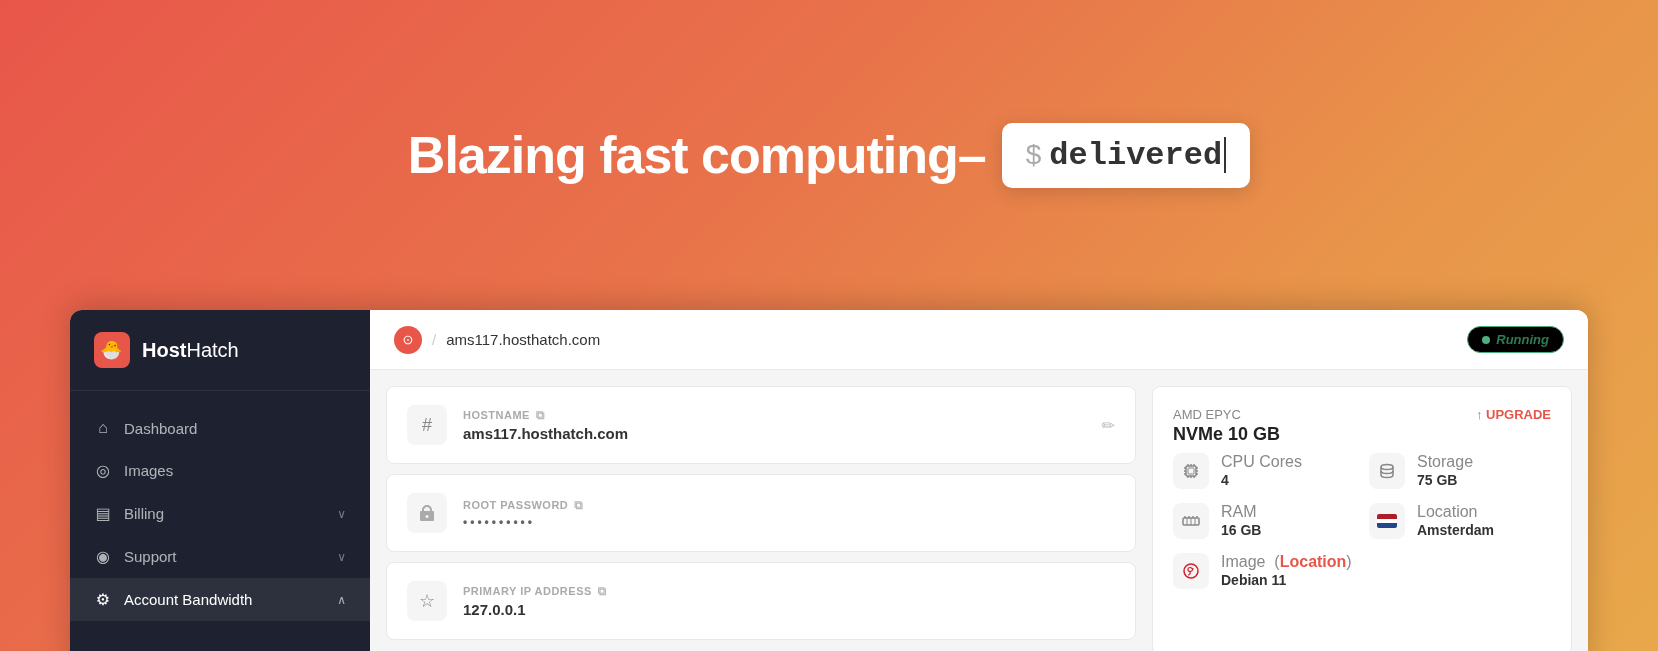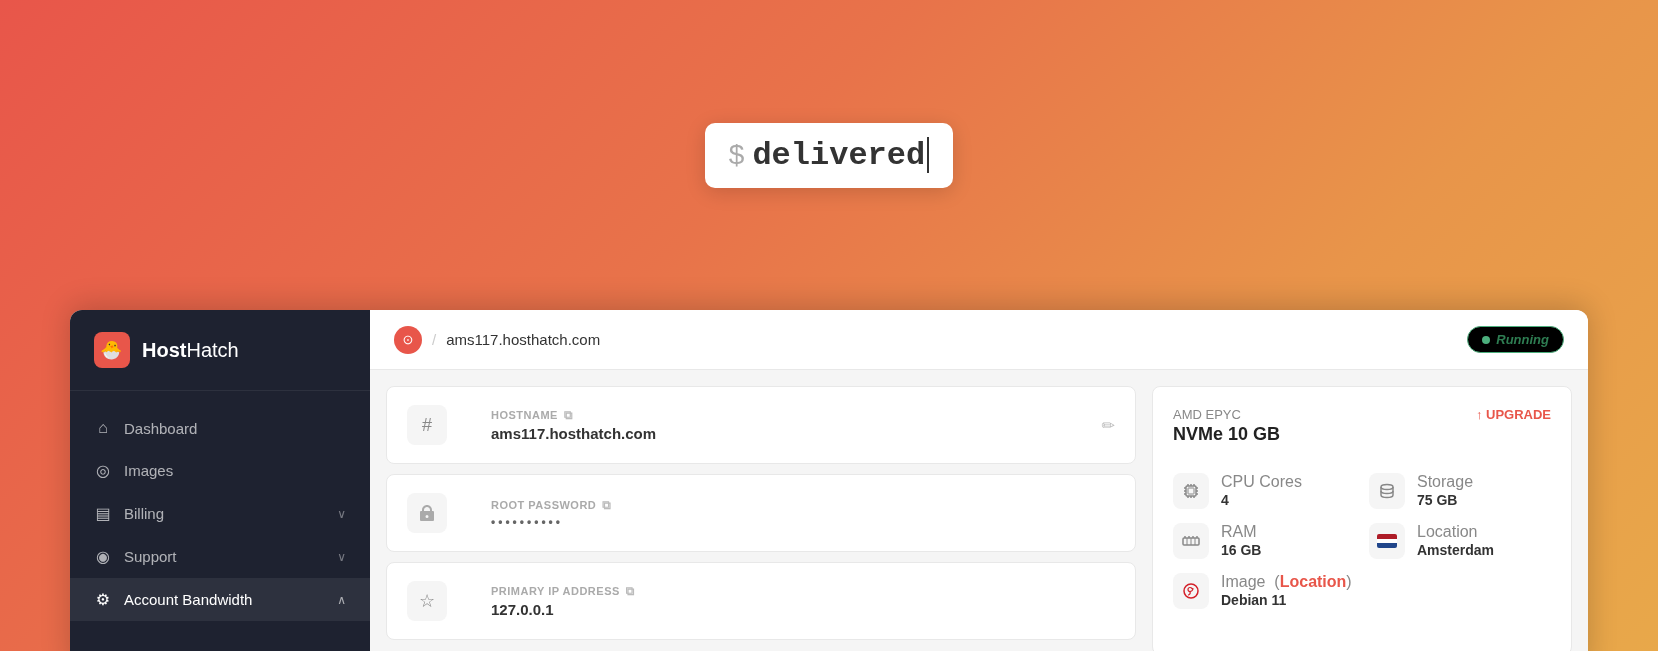--- a/index.html
+++ b/index.html
@@ -228,21 +228,21 @@
       height: 40px;
       border-radius: 8px;
       background: #f5f5f5;
       display: flex;
       align-items: center;
       justify-content: center;
       color: #888;
       font-size: 18px;
       flex-shrink: 0;
     }
-    .info-card-content { flex: 1; margin-left: 28px; }
+    .info-card-content { flex: 1; }
     .info-card-label {
       font-size: 11px;
       font-weight: 600;
       color: #aaa;
       letter-spacing: 0.5px;
       text-transform: uppercase;
       display: flex;
       align-items: center;
       gap: 6px;
     }
@@ -274,21 +274,21 @@
       background: white;
       border-radius: 8px;
       border: 1px solid #e8e8e8;
       padding: 20px;
       flex-shrink: 0;
     }
     .specs-header {
       display: flex;
       justify-content: space-between;
       align-items: flex-start;
-      margin-bottom: 28px;
+      margin-bottom: 8px;
     }
     .specs-title-small {
       font-size: 13px;
       color: #888;
       font-weight: 500;
     }
     .specs-title-large {
       font-size: 18px;
       font-weight: 700;
       color: #222;
@@ -352,20 +352,21 @@
       vertical-align: middle;
     }
   </style>
 </head>
 <body>
 
 <div class="bg-gradient"></div>
 
 <div class="hero-section">
   <div class="hero-text">
+    <span class="hero-title">Blazing fast computing–</span>
     <div class="hero-terminal">
       <span class="dollar">$</span>
       <span class="command"><span>delivered</span><span class="cursor"></span></span>
     </div>
   </div>
 </div>
 
 <div class="main-panel">
 
   <div class="sidebar">

